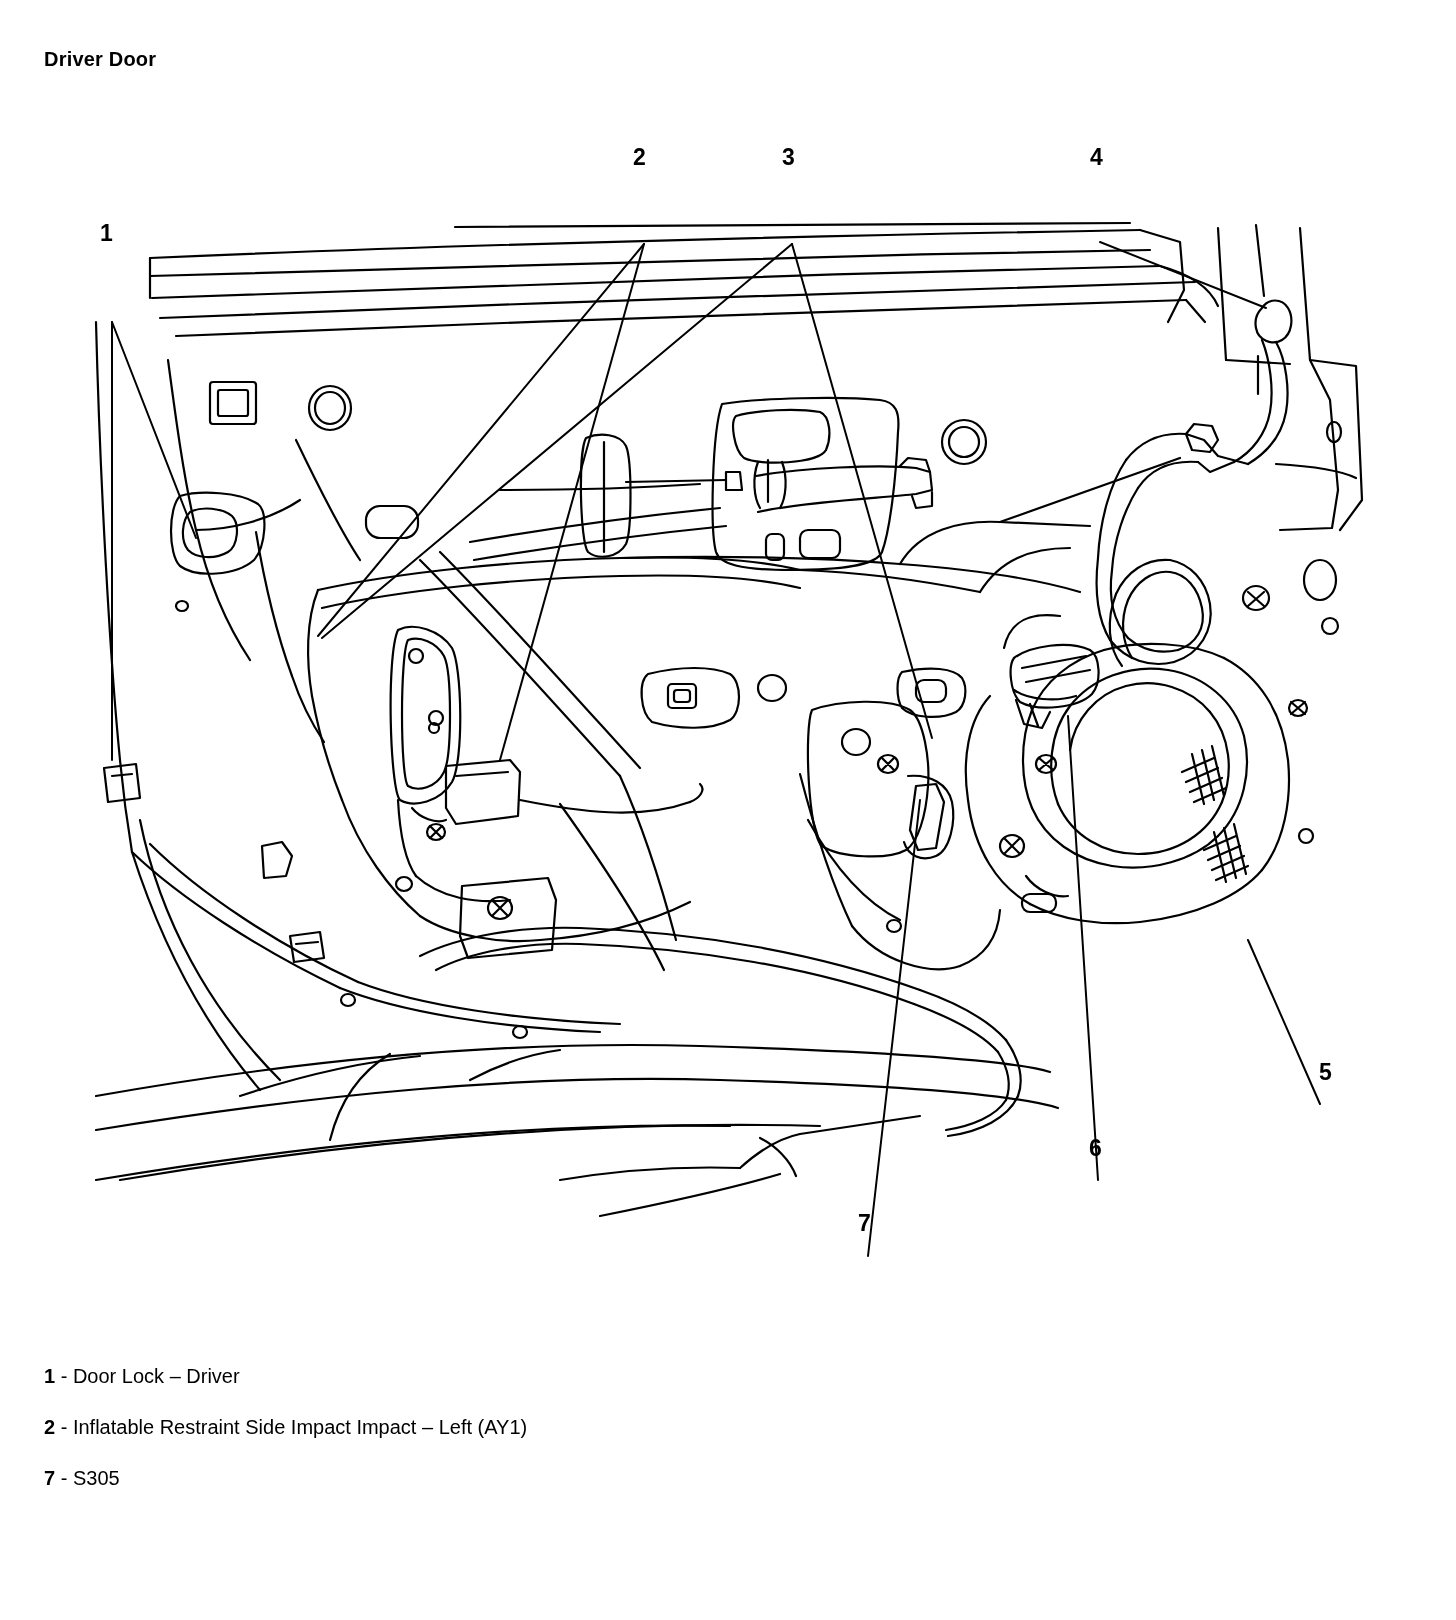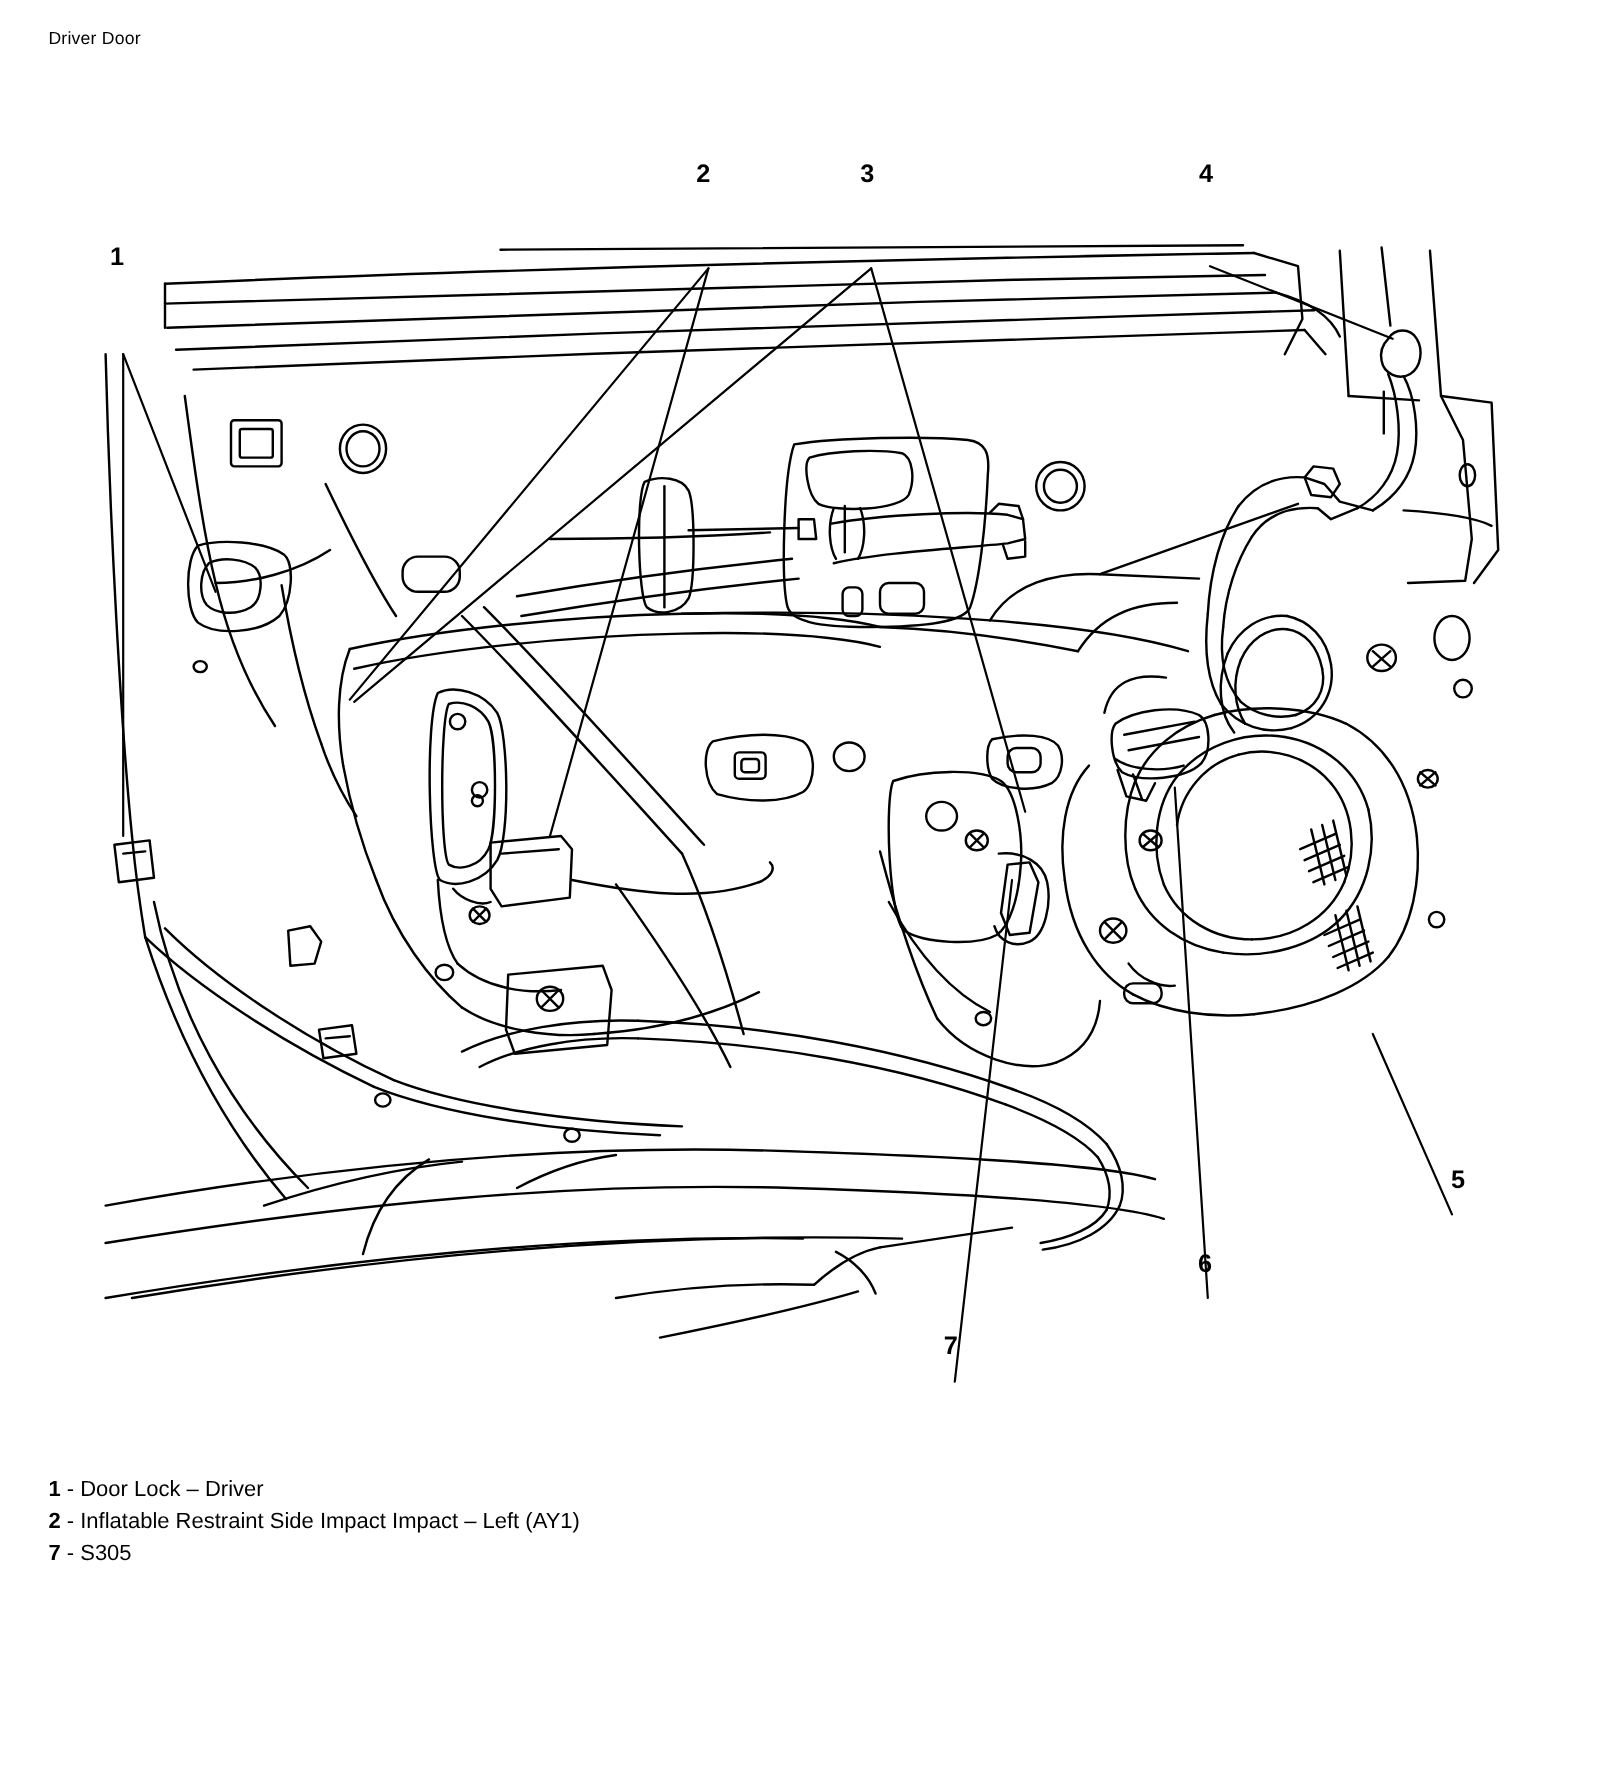--- a/index.html
+++ b/index.html
@@ -11,23 +11,23 @@
     width: 1456px;
     height: 1620px;
     font-family: "Liberation Sans", sans-serif;
     color: #000000;
     position: relative;
     overflow: hidden;
   }
   #page-title {
     position: absolute;
     left: 44px;
-    top: 27px;
-    font-size: 16px;
-    font-weight: normal;
+    top: 48px;
+    font-size: 20px;
+    font-weight: bold;
     letter-spacing: 0.2px;
   }
   #diagram-area {
     position: absolute;
     left: 0;
     top: 60px;
     width: 1456px;
     height: 1230px;
   }
   #diagram-svg {
@@ -43,20 +43,21 @@
   #legend {
     position: absolute;
     left: 44px;
     top: 1340px;
     width: 1000px;
   }
   .legend-row {
     font-size: 20px;
     line-height: 29px;
     white-space: nowrap;
+    margin-top: 22px;
   }
   .legend-num {
     font-weight: bold;
   }
   .legend-sep {
     font-weight: normal;
   }
 </style>
 </head>
 <body>

